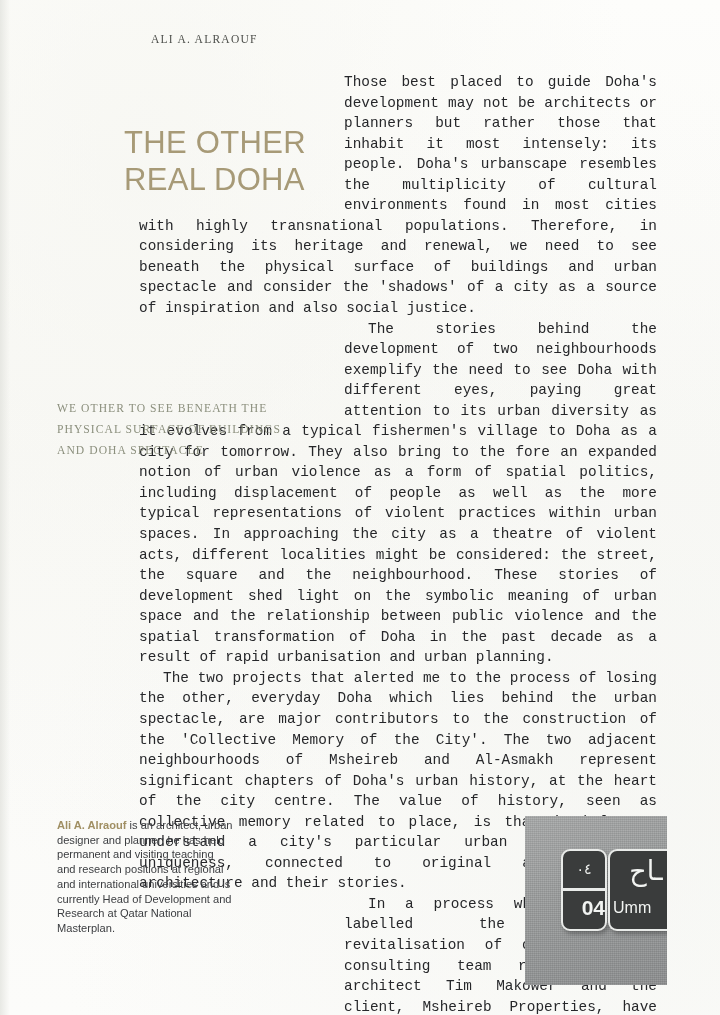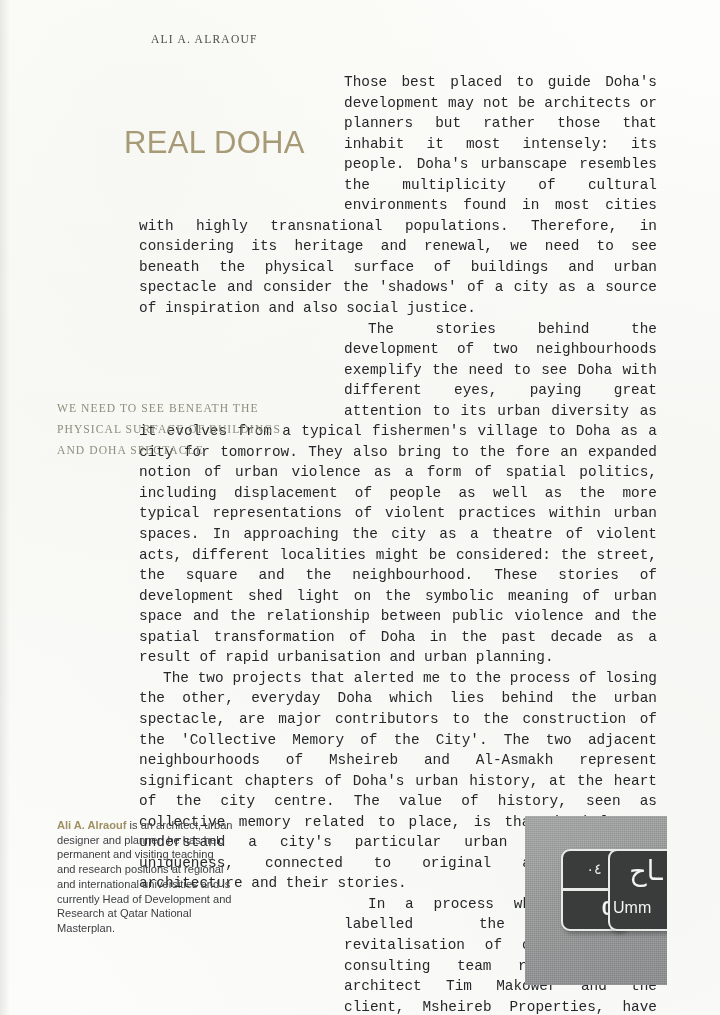--- a/index.html
+++ b/index.html
@@ -170,21 +170,20 @@
     background: #3a3c3c;
     border: 2.5px solid #e9ebe9;
     border-radius: 9px;
     box-shadow: 2px 3px 4px rgba(0,0,0,0.28);
   }
   .sign-num {
     left: 36px;
     top: 33px;
     width: 42px;
     height: 78px;
-    padding-left: 20px;
   }
   .sign-num .divider {
     position: absolute;
     left: 0; right: 0; top: 37px;
     height: 2.5px;
     background: #e9ebe9;
   }
   .sign-num .ar {
     position: absolute;
     left: 0; right: 0; top: 4px;
@@ -248,25 +247,26 @@
       <div class="shape-quote"></div>
       <p>The stories behind the development of two neighbourhoods exemplify the need to see Doha with different eyes, paying great attention to its urban diversity as it evolves from a typical fishermen's village to Doha as a city for tomorrow. They also bring to the fore an expanded notion of urban violence as a form of spatial politics, including displacement of people as well as the more typical representations of violent practices within urban spaces. In approaching the city as a theatre of violent acts, different localities might be considered: the street, the square and the neighbourhood. These stories of development shed light on the symbolic meaning of urban space and the relationship between public violence and the spatial transformation of Doha in the past decade as a result of rapid urbanisation and urban planning.</p>
 
       <p>The two projects that alerted me to the process of losing the other, everyday Doha which lies behind the urban spectacle, are major contributors to the construction of the 'Collective Memory of the City'. The two adjacent neighbourhoods of Msheireb and Al-Asmakh represent significant chapters of Doha's urban history, at the heart of the city centre. The value of history, seen as collective memory related to place, is that it helps us understand a city's particular urban structure and uniqueness, connected to original artefacts and architecture and their stories.</p>
 
       <div class="shape-photo"></div>
       <p>In a process which has been labelled the historical revitalisation of old Doha, the consulting team represented by architect Tim Makower and the client, Msheireb Properties, have decided that the best solution for this revitalisation is the full destruction of the old heart of the city. The Msheireb project literally eradicated a whole neighbourhood from top to bottom. And a good number of valuable examples of architectural and urban heritage vanished from the surface, erasing physical evidence of a unique cultural, social and commercial context. Four selected houses were dismantled, and the different components stored in boxes. Later they were reassembled, but not on their original sites: they were grouped together to create what is labelled the 'Heart of Doha Cultural and Historical Quarter' and redesigned to accommodate a number of galleries, exhibition spaces and art workshops. No statistics have been published yet to indicate</p>
     </div>
 
     <div class="headline">
+      <span class="l1">THE OTHER</span>
       <span class="l2">REAL DOHA</span>
     </div>
 
     <div class="pullquote">
-      <span>WE NEED TO SEE BENEATH THE</span>
+      <span>WE OTHER TO SEE BENEATH THE</span>
       <span>PHYSICAL SURFACE OF BUILDINGS</span>
       <span>AND DOHA SPECTACLE</span>
     </div>
 
     <div class="bio">
       <span class="name">Ali A. Alraouf</span><span> is an architect, urban designer and planner; he has held permanent and visiting teaching and research positions at regional and international universities and is currently Head of Development and Research at Qatar National Masterplan.</span>
     </div>
 
     <div class="photo">
       <div class="grain"></div>

